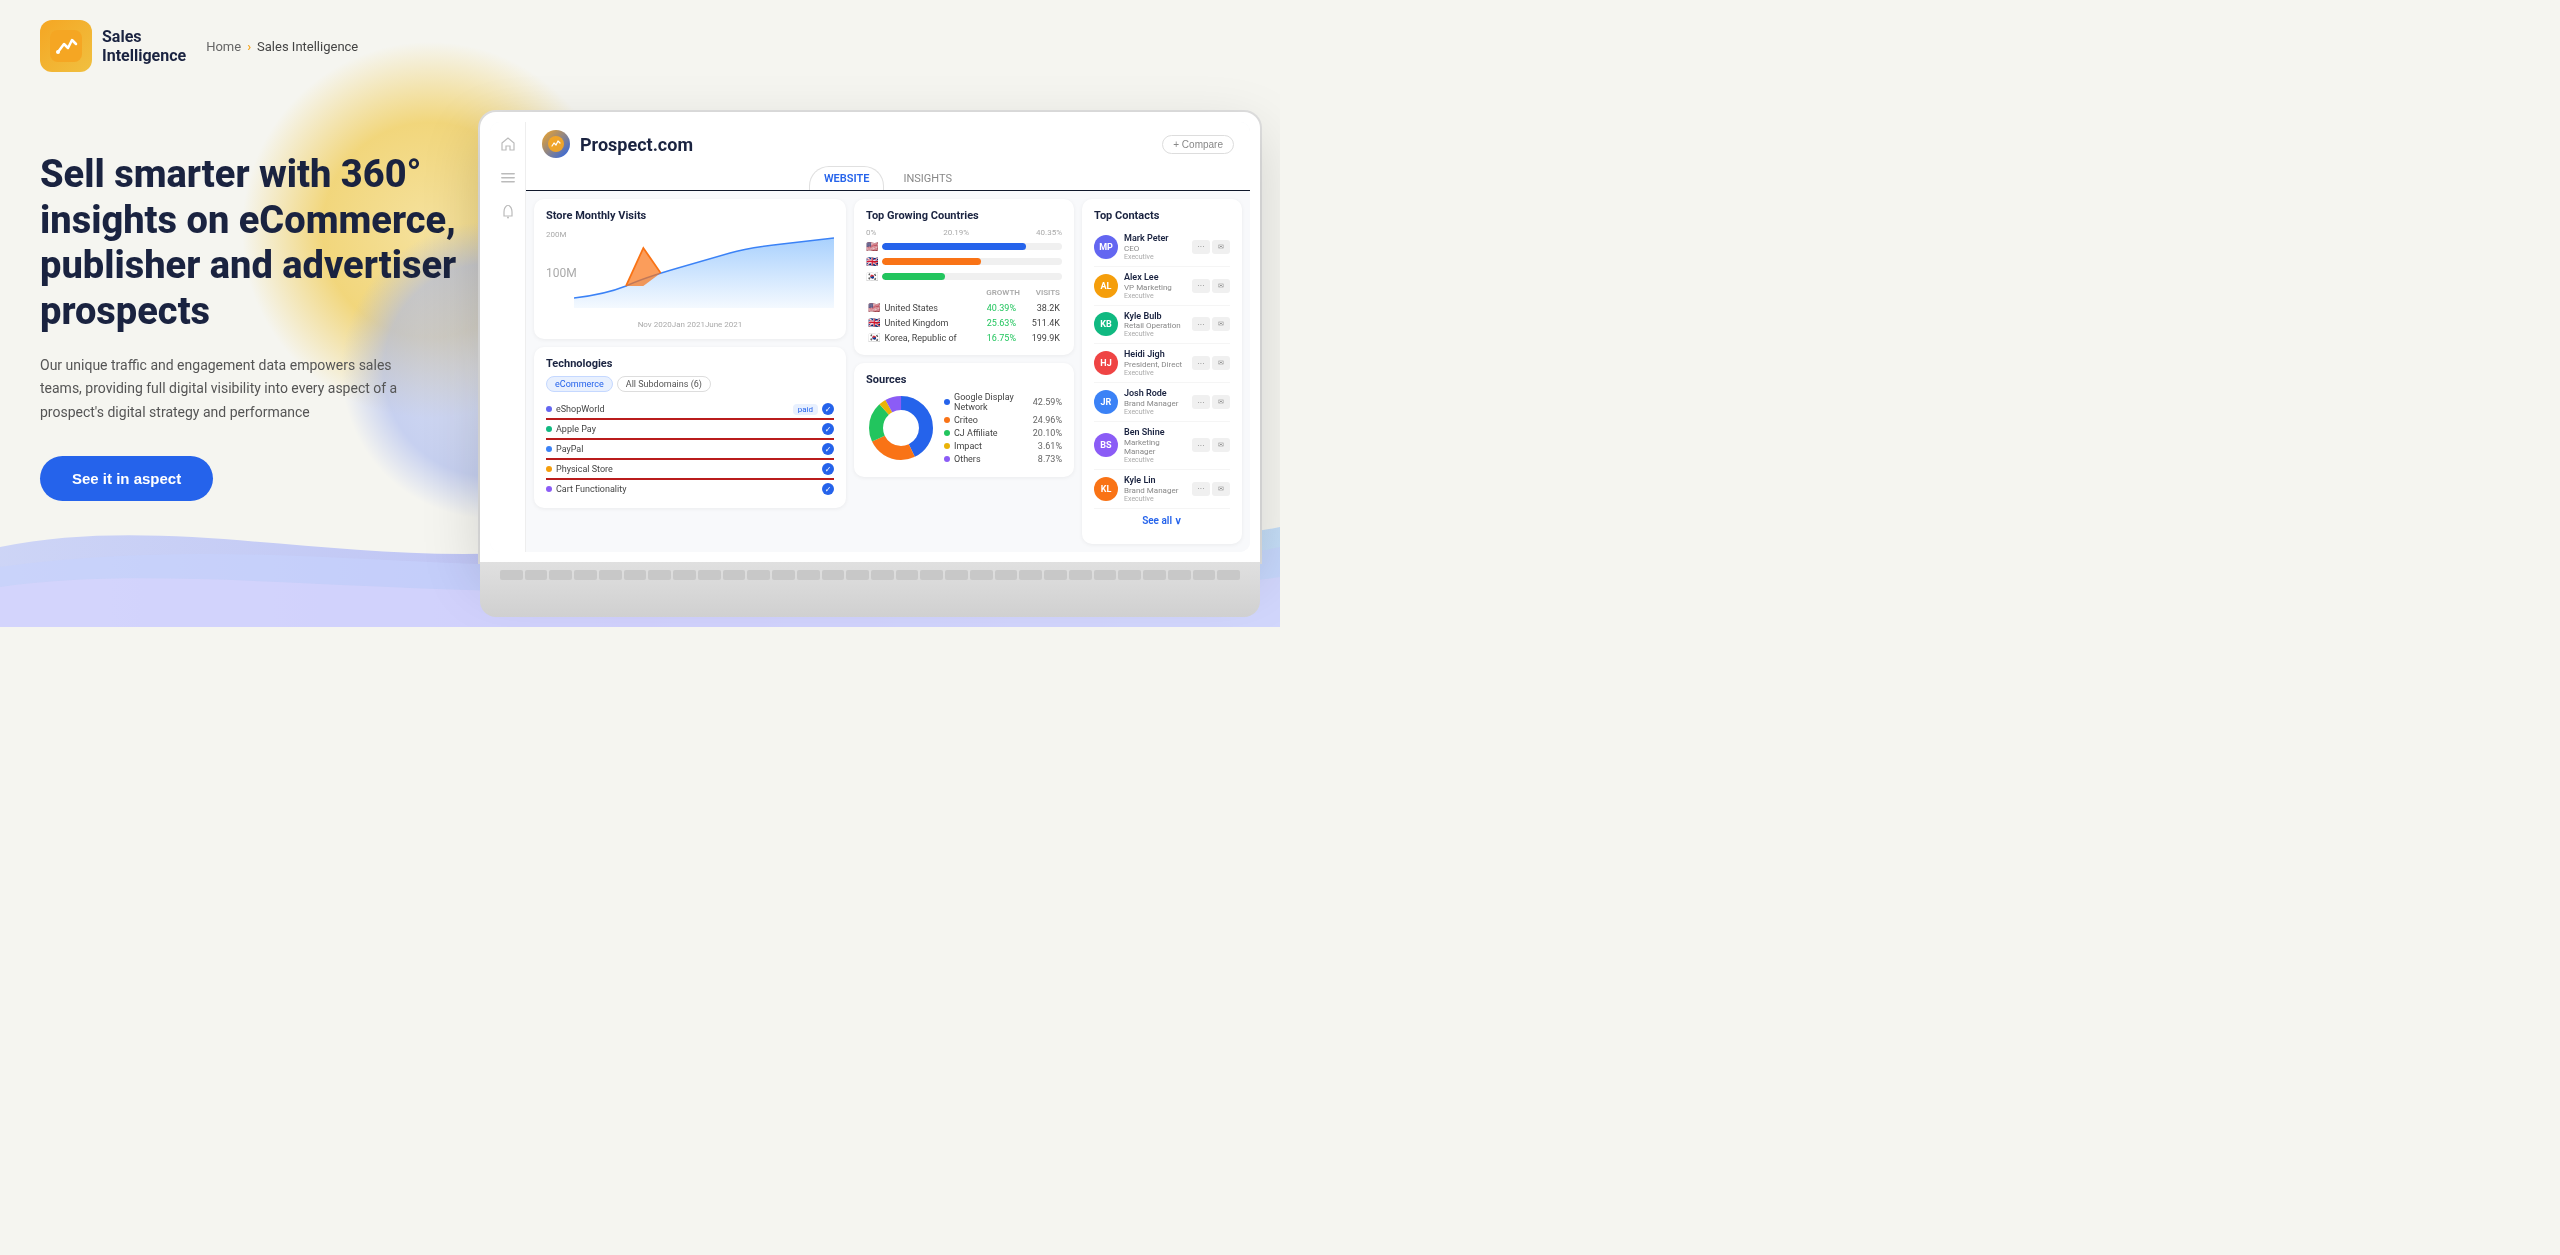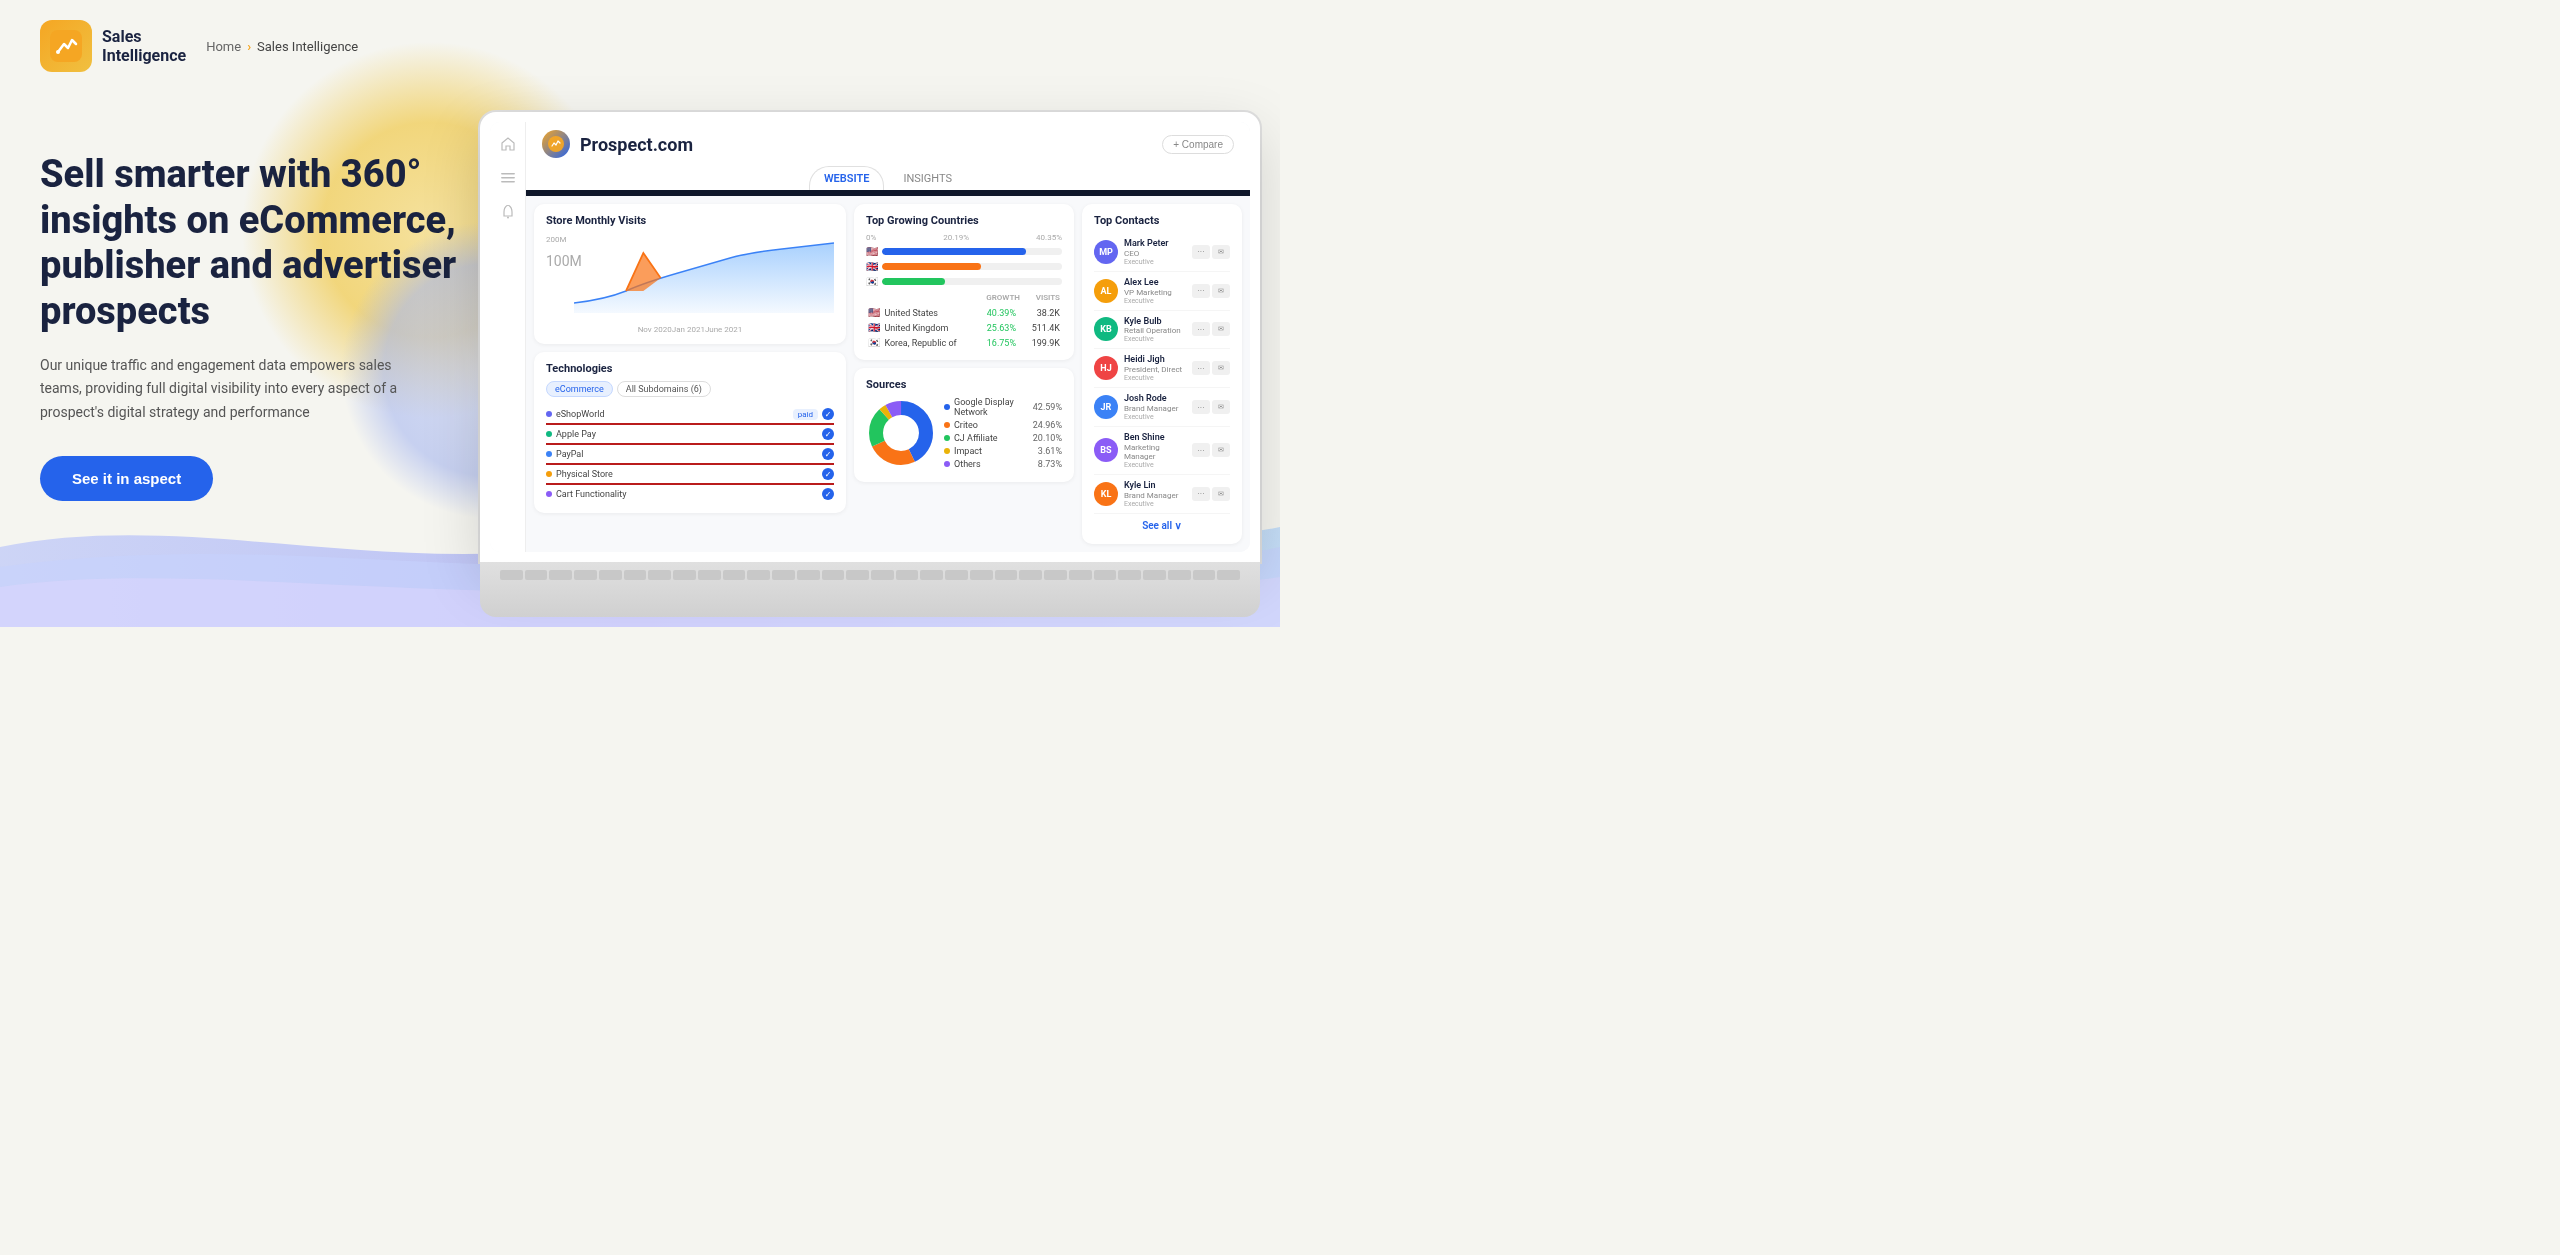--- a/index.html
+++ b/index.html
@@ -190,21 +190,21 @@
       background: #f8f9fb;
       overflow: hidden;
       display: flex;
       flex-direction: column;
     }
 
     
     .dash-header {
       background: white;
       padding: 8px 16px 0;
-      border-bottom: 6px solid #0f172a;
+      border-bottom: 1px solid #0f172a;
     }
     .dash-company-row {
       display: flex;
       align-items: center;
       gap: 10px;
       margin-bottom: 8px;
     }
     .dash-logo-sm {
       width: 28px;
       height: 28px;
@@ -601,21 +601,21 @@
             </div>
 
             <div class="dash-body">
 
               <div class="dash-col-left">
 
                 <div class="card chart-card">
                   <div class="card-title">Store Monthly Visits</div>
                   <div class="chart-area">
                     <span style="position:absolute;left:0;top:2px;font-size:8px;color:#aaa">200M</span>
-                    <span style="position:absolute;left:0;top:20px;font-size:14px;color:#aaa">100M</span>
+                    <span style="position:absolute;left:0;top:38px;font-size:12px;color:#aaa">100M</span>
                     <svg width="100%" height="80" viewBox="0 0 300 80" preserveAspectRatio="none" style="position:absolute;left:28px;top:0;width:calc(100% - 28px)">
 
                       <defs>
                         <linearGradient id="blueGrad" x1="0" y1="0" x2="0" y2="1">
                           <stop offset="0%" stop-color="#93c5fd" stop-opacity="0.8"></stop>
                           <stop offset="100%" stop-color="#93c5fd" stop-opacity="0.1"></stop>
                         </linearGradient>
                       </defs>
                       <path d="M0,70 C20,68 40,65 60,58 C80,50 100,45 120,40 C140,35 160,30 180,25 C200,20 220,18 240,16 C260,14 280,12 300,10 L300,80 L0,80 Z" fill="url(#blueGrad)"></path>
                       <path d="M0,70 C20,68 40,65 60,58 C80,50 100,45 120,40 C140,35 160,30 180,25 C200,20 220,18 240,16 C260,14 280,12 300,10" fill="none" stroke="#3b82f6" stroke-width="1.5"></path>

